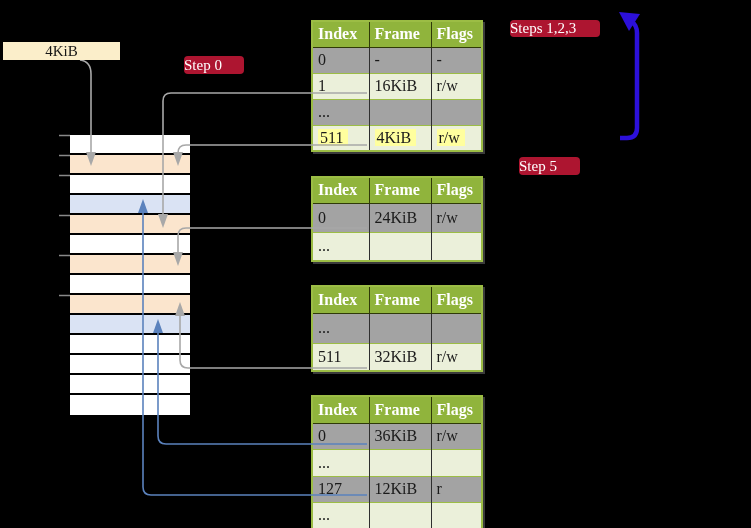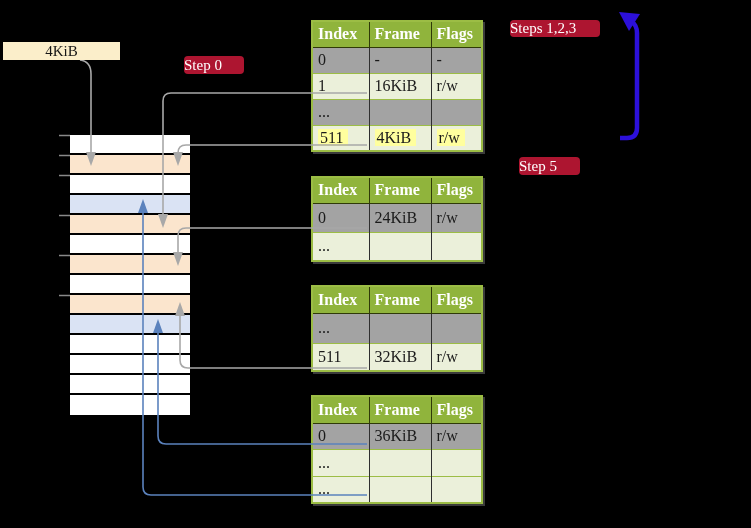--- a/index.html
+++ b/index.html
@@ -200,20 +200,25 @@
       <tr style="height:26px">
         <td>0</td>
         <td>36KiB</td>
         <td>r/w</td>
       </tr>
       <tr class="shade" style="height:27px">
         <td>...</td>
         <td></td>
         <td></td>
       </tr>
+      <tr style="height:26px">
+        <td>127</td>
+        <td>12KiB</td>
+        <td>r</td>
+      </tr>
       <tr class="shade" style="height:27px">
         <td>...</td>
         <td></td>
         <td></td>
       </tr>
     </tbody>
       </table>
   </div>
 
   <svg id="overlay" width="751" height="528" viewBox="0 0 751 528">

